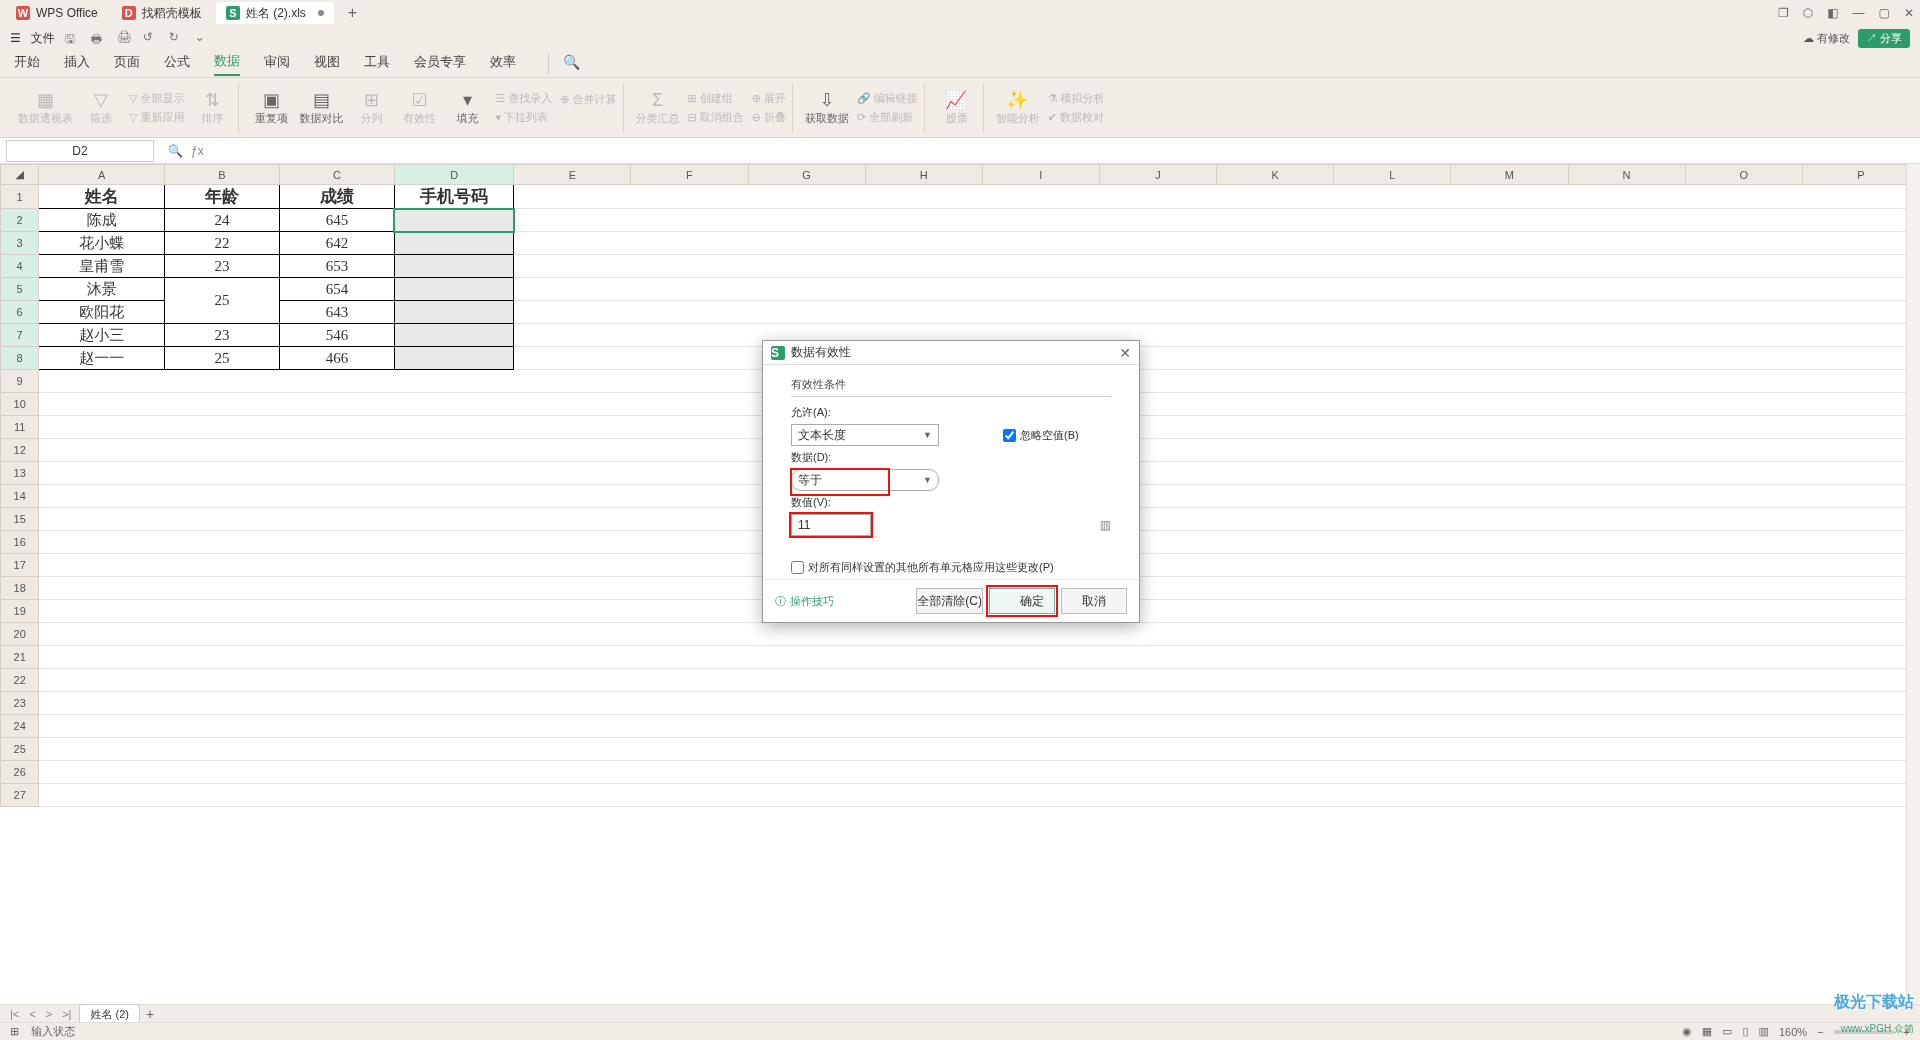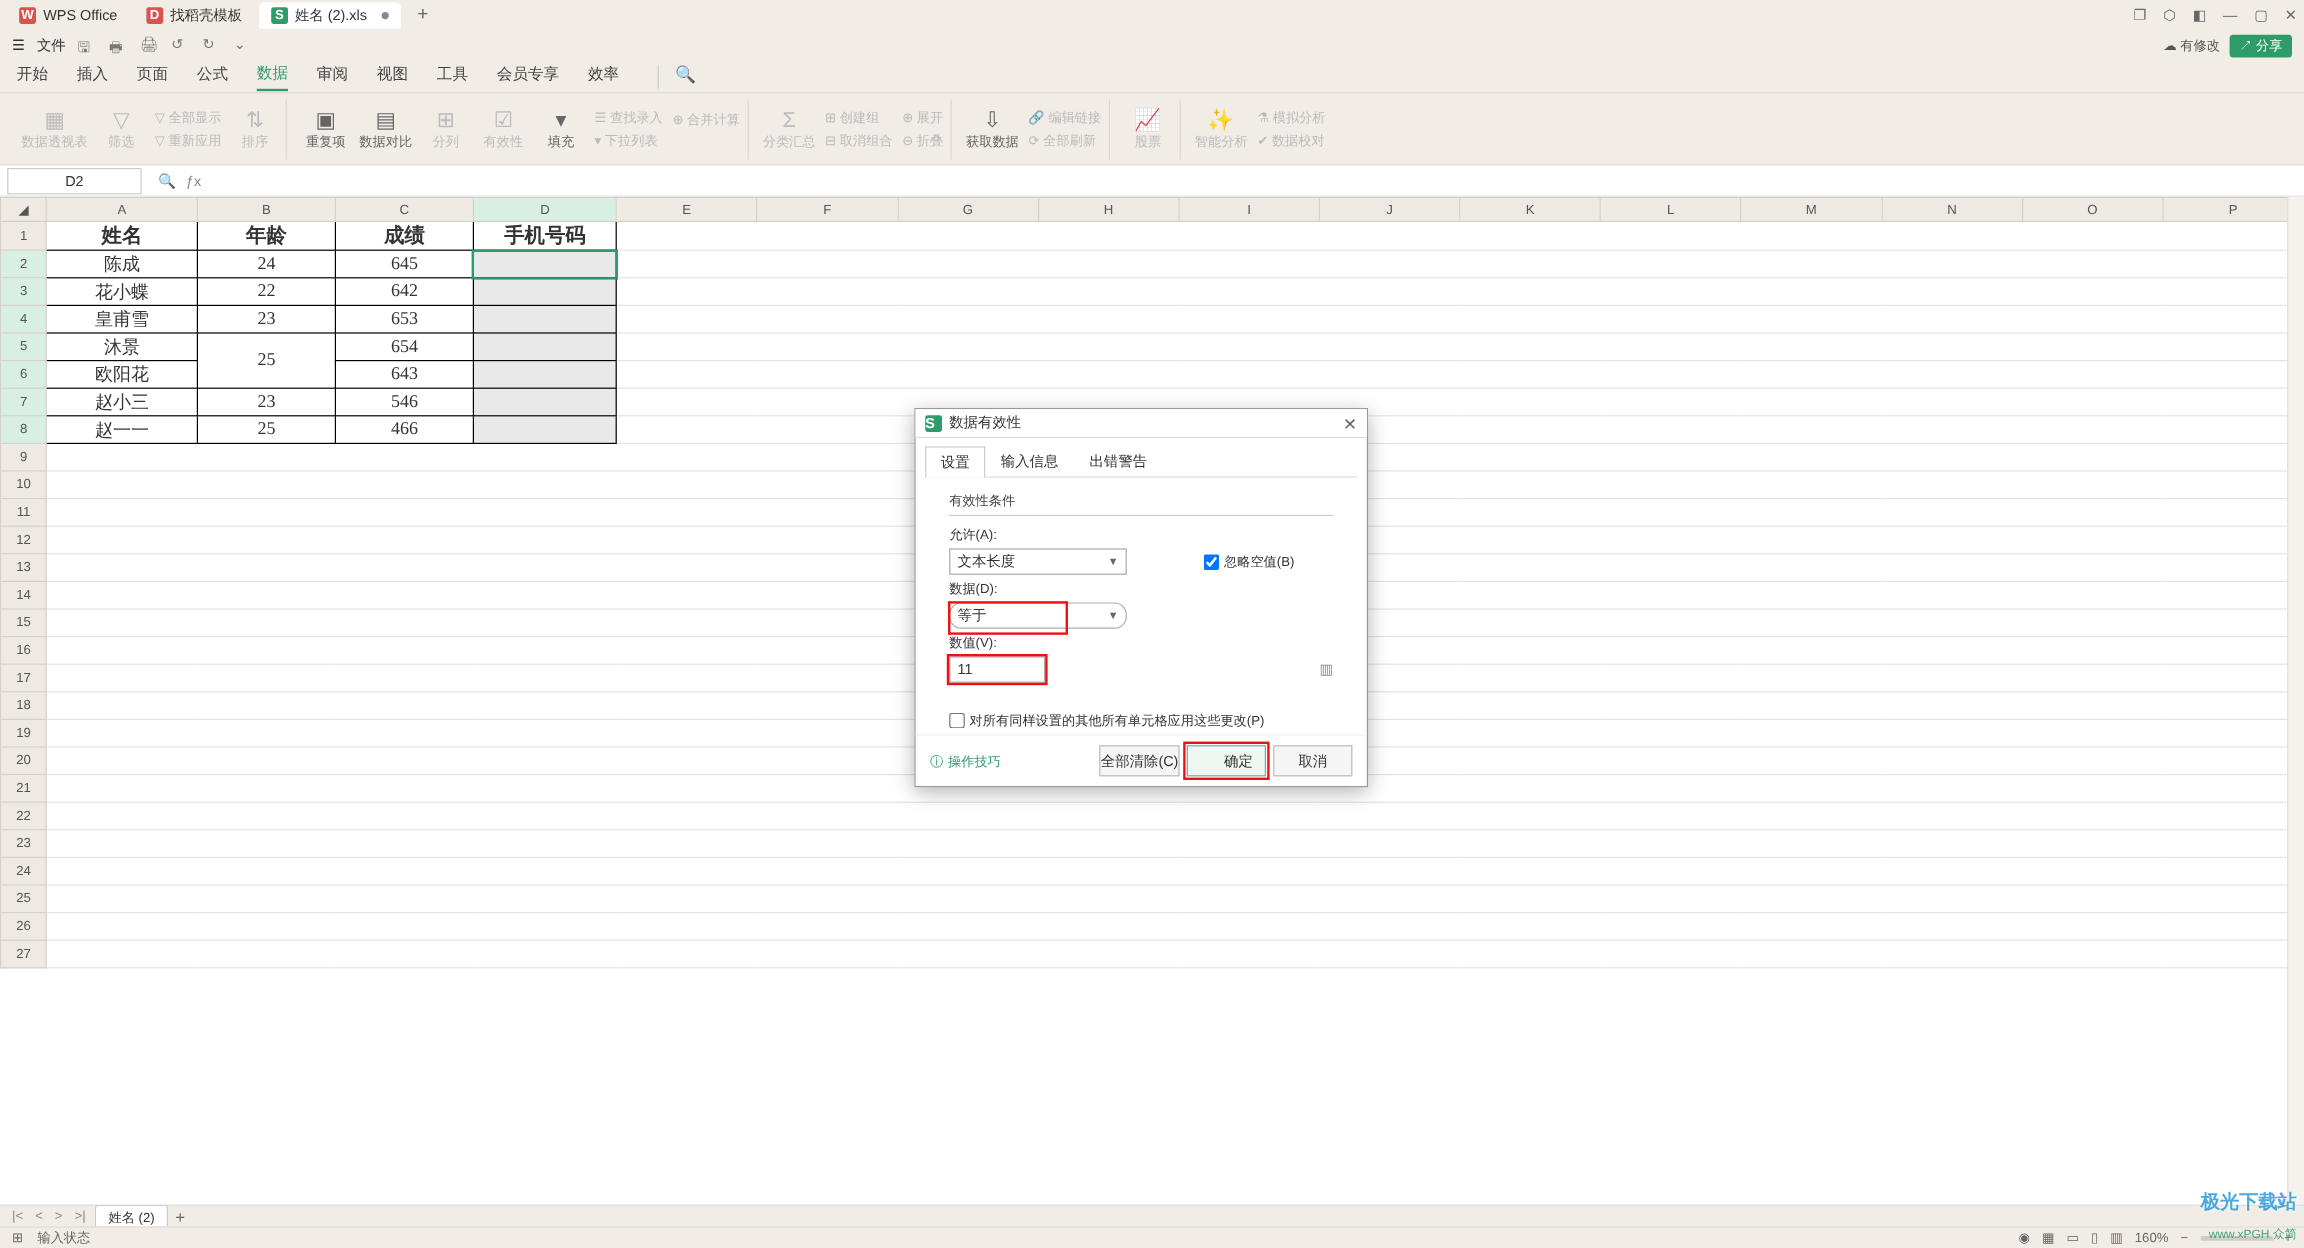--- a/index.html
+++ b/index.html
@@ -37,21 +37,21 @@
 .rgrp:last-child{border-right:none;}
 .rbtn { display:flex; flex-direction:column; align-items:center; justify-content:center; font-size:11px; color:#666; cursor:pointer; min-width:40px;}
 .rbtn.dis{color:#bbb;}
 .rbtn .ri { font-size:18px; height:22px; display:flex; align-items:center; }
 .rbtn2 { font-size:11px; color:#666; display:flex; align-items:center; gap:3px; cursor:pointer;}
 .rbtn2.dis{color:#bbb;}
 .rcol { display:flex; flex-direction:column; gap:4px; justify-content:center;}
 
 
 .fxbar { height:26px; display:flex; align-items:center; background:#fff; border-bottom:1px solid #ddd; }
-.namebox { width:112px; height:22px; border:1px solid #ccc; margin:2px 6px; display:flex; align-items:center; justify-content:center; font-size:12px; color:#333;}
+.namebox { width:148px; height:22px; border:1px solid #ccc; margin:2px 6px; display:flex; align-items:center; justify-content:center; font-size:12px; color:#333;}
 .fxicons { display:flex; align-items:center; gap:8px; padding:0 8px; color:#888; }
 .fxinput { flex:1; height:22px; padding:0 6px; font-size:12px; }
 
 
 .sheet { position:absolute; top:164px; left:0; right:0; bottom:36px; background:#fff; overflow:hidden; }
 .grid { border-collapse:collapse; width:100%; }
 .colhdr td, .colhdr th { background:#efe9e3; border:1px solid #d8d0c8; height:20px; text-align:center; font-size:11px; color:#555; font-weight:normal;}
 .colhdr .corner{width:36px;}
 .colA{width:118px;} .colB{width:108px;} .colC{width:108px;} .colD{width:112px;}
 .colRest{width:110px;}
@@ -432,25 +432,20 @@
     </table>
 </div>
 <div class="vscroll"></div>
 
 <div class="dialog">
   <div class="dlgtitle">
     <span class="ic ic-s">S</span>
     <span>数据有效性</span>
     <span class="x">✕</span>
   </div>
-  <div class="dlgtabs">
-    <span class="active">设置</span>
-    <span>输入信息</span>
-    <span>出错警告</span>
-  </div>
   <div class="dlgbody">
     <div class="fieldset-label">有效性条件</div>
     <div class="lbl">允许(A):</div>
     <div class="frow">
       <div class="sel">
           <span>文本长度</span>
           <span class="arr">▼</span>
         </div>
       <label class="chk" style="margin-left:40px;">
           <input type="checkbox" checked="" style="">

